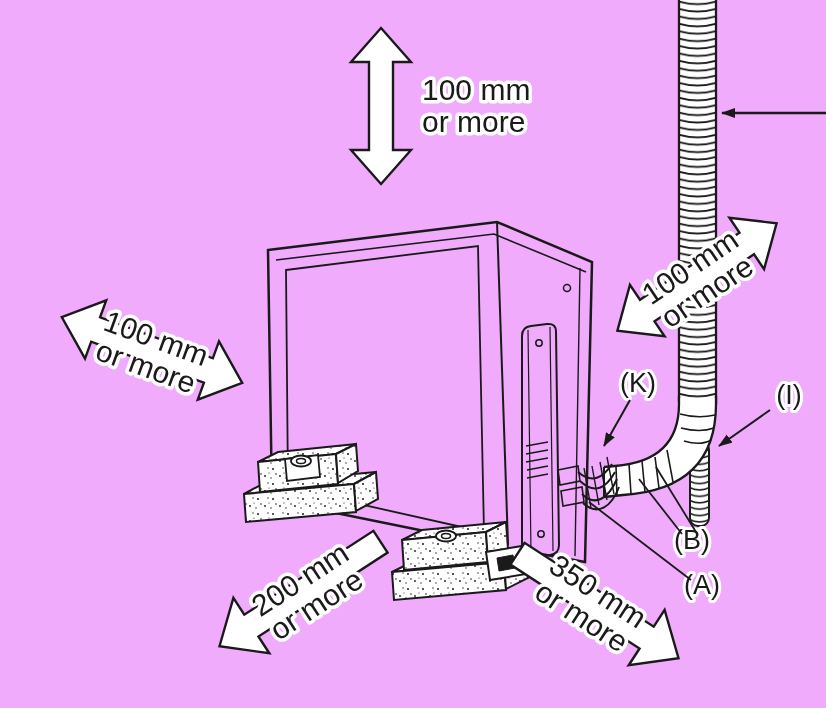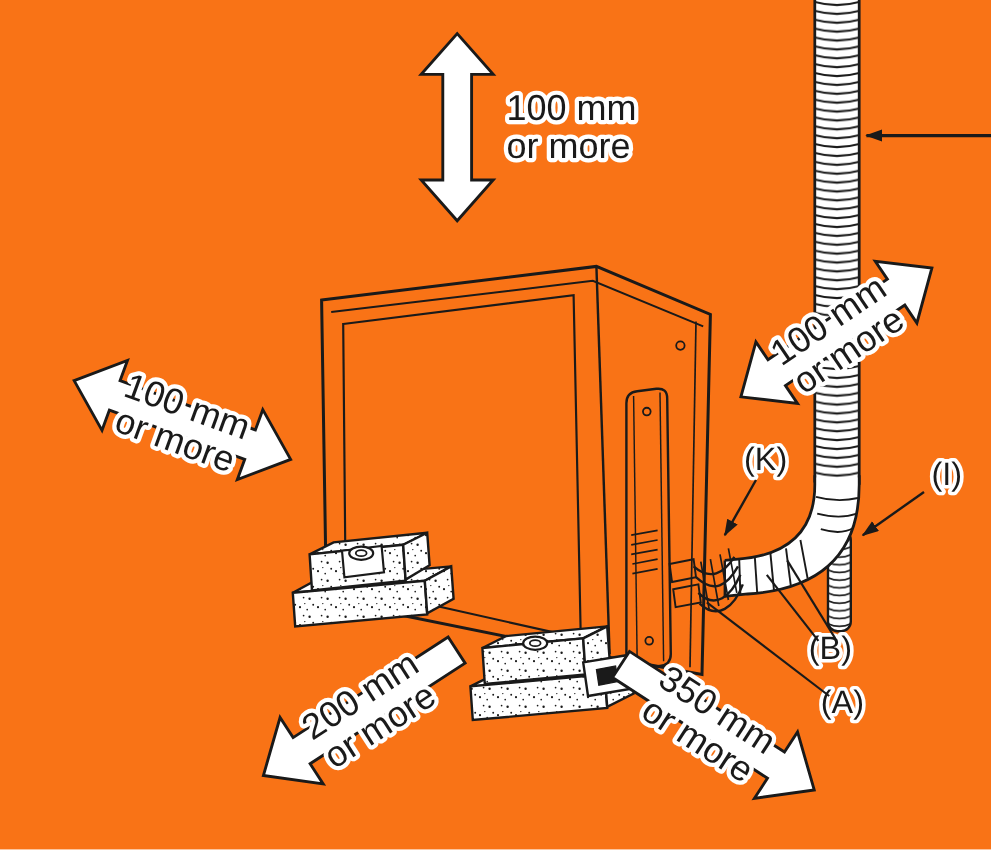--- a/index.html
+++ b/index.html
@@ -4,21 +4,21 @@
 <style>
   html, body {
     margin: 0;
     padding: 0;
     background: #ffffff;
   }
   .canvas {
     position: relative;
     width: 826px;
     height: 708px;
-    background: #f97316;
+    background: #f0abfc;
     overflow: hidden;
   }
   svg { display: block; }
   .ln { stroke: currentColor; fill: none; }
   .blockarrow {
     fill: #ffffff;
     stroke: currentColor;
     stroke-width: 2.4;
     stroke-linejoin: miter;
   }

